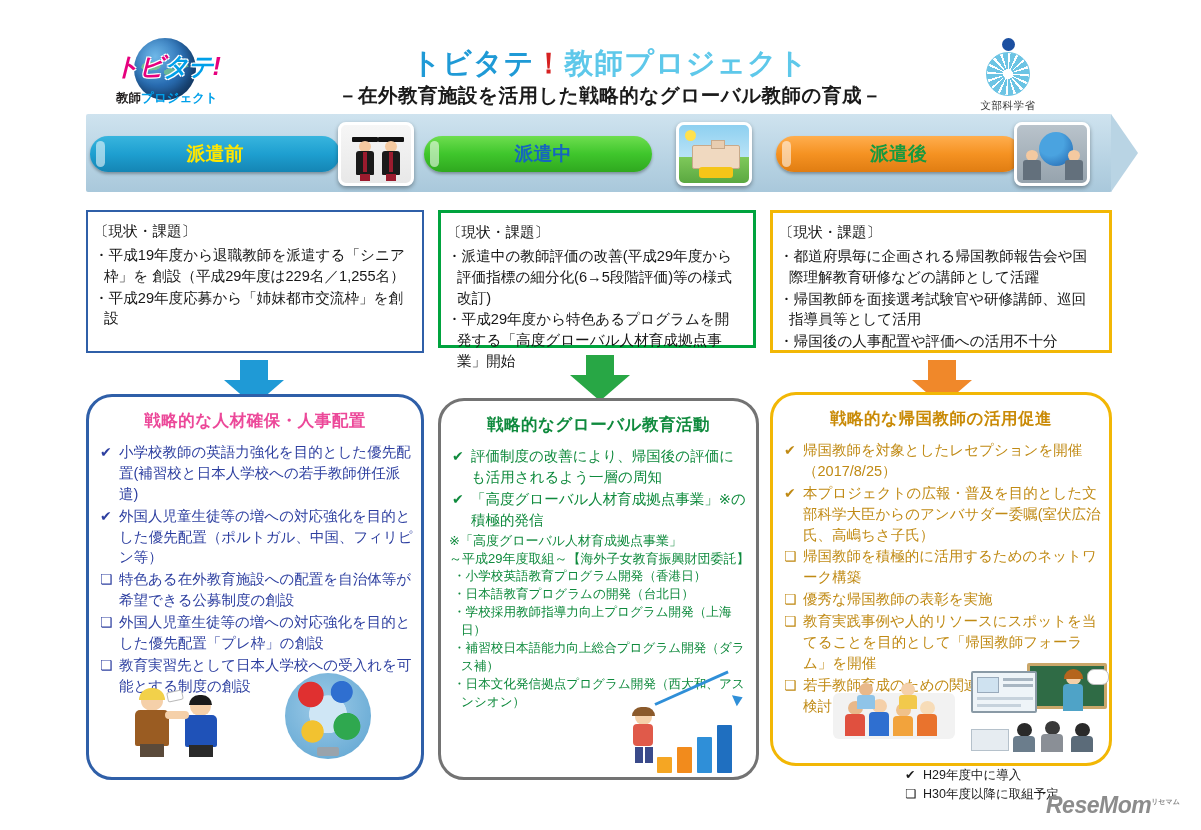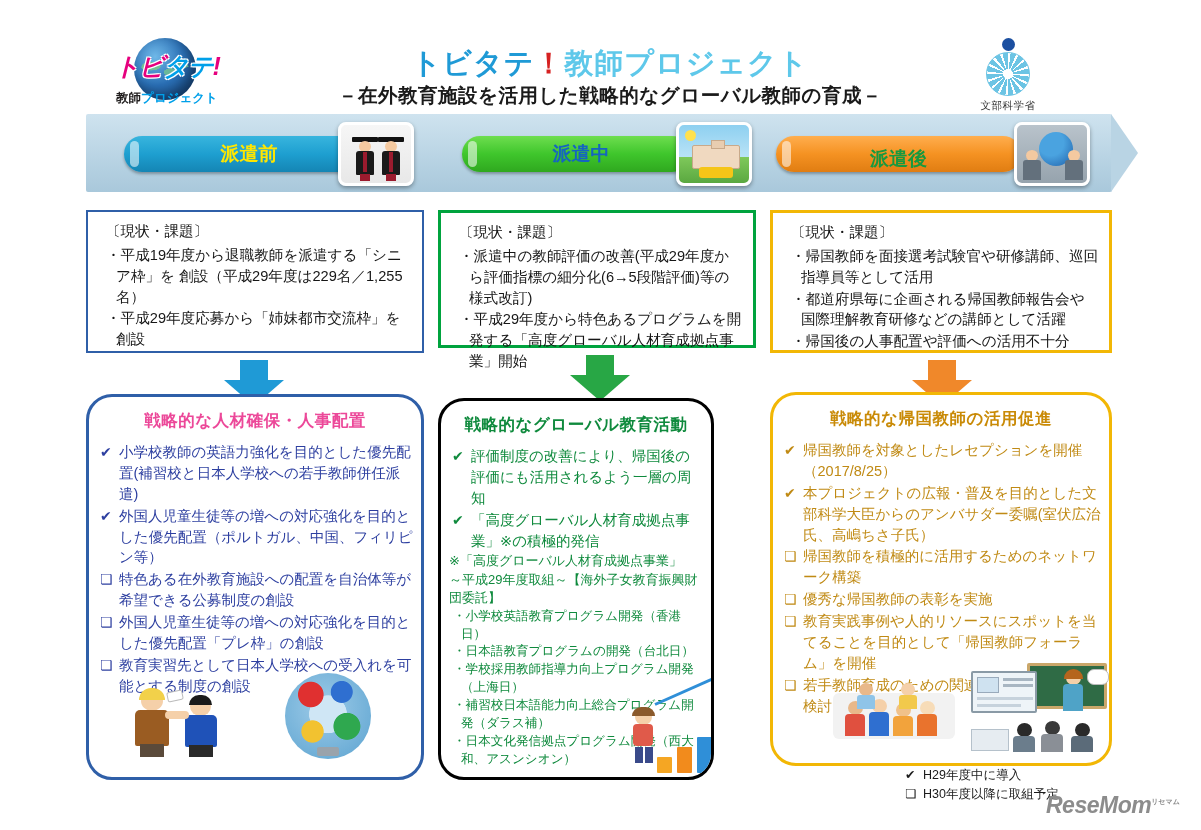--- a/index.html
+++ b/index.html
@@ -98,29 +98,29 @@
     border-radius: 18px; color: #fff;
     font-size: 19px; font-weight: 700;
     display: flex; align-items: center; justify-content: center;
     box-shadow: 0 2px 3px rgba(0,0,0,.3);
   }
   .stage-pill::before {
     content: ""; position: absolute; left: 6px; top: 5px;
     width: 9px; height: 26px; border-radius: 5px;
     background: rgba(255,255,255,.55);
   }
-  .pill-1 { left: 38px; width: 250px;
+  .pill-1 { left: 4px; width: 250px;
     background: linear-gradient(180deg,#38b5de 0%, #1e9fd0 50%, #1585b4 100%);
     color: #ffe600; }
-  .pill-2 { left: 376px; width: 228px;
+  .pill-2 { left: 338px; width: 228px;
     background: linear-gradient(180deg,#6ede4f 0%, #3fc62c 50%, #2fa81f 100%);
     color: #1565c0; padding-left: 10px; }
   .pill-3 { left: 690px; width: 245px;
     background: linear-gradient(180deg,#ffae4e 0%, #f59222 50%, #e07d12 100%);
-    color: #18993f; align-items: flex-end; }
+    color: #18993f; }
 
   .thumb {
     position: absolute; top: 8px; width: 76px; height: 64px;
     border-radius: 8px; border: 3px solid #fff;
     box-shadow: 0 2px 4px rgba(0,0,0,.35);
     overflow: hidden;
   }
   .thumb-grads { left: 252px;
     background: linear-gradient(180deg,#f6f6f6 0%, #e8e8e8 100%); }
   .thumb-school { left: 590px;
@@ -143,21 +143,21 @@
 
   .world-globe { position: absolute; left: 22px; top: 7px; width: 34px; height: 34px; border-radius:50%;
     background: radial-gradient(circle at 35% 32%, #4aa3e0 0 40%, #1f5fa8 100%); }
   .world-p { position:absolute; bottom:3px; width:18px; height:30px; }
   .world-p .h { position:absolute; top:0; left:3px; width:12px;height:11px;border-radius:50%;background:#f4c9a0;}
   .world-p .b { position:absolute; top:10px; left:0; width:18px;height:20px;background:#63707c;border-radius:3px 3px 0 0;}
   .wp1 { left: 6px; } .wp2 { left: 48px; }
 
   
   .issue {
-    position: absolute; top: 210px; padding: 9px 10px 8px 18px;
+    position: absolute; top: 210px; padding: 9px 10px 8px 6px;
     background: #ffffff; font-size: 14.6px; line-height: 1.43; color: #161616;
   }
   .issue-1 { left: 86px; width: 338px; height: 143px; border: 2px solid #2f5fa8; }
   .issue-2 { left: 438px; width: 318px; height: 138px; border: 3px solid #00a33e; }
   .issue-3 { left: 770px; width: 342px; height: 143px; border: 3px solid #f2b705; }
   .issue-head { margin-bottom: 3px; }
   .issue li { list-style: none; text-indent: -10px; margin-left: 10px; margin-top: 1px; }
 
   
   .arrow-down { position: absolute; width: 60px; height: 46px; }
@@ -171,21 +171,21 @@
   .ad2 { left: 570px; top: 355px; }
   .ad2 .shaft { background: #28a745; } .ad2 .head { border-top: 26px solid #28a745; }
   .ad3 { left: 912px; top: 360px; }
   .ad3 .shaft { background: #f0882a; } .ad3 .head { border-top: 26px solid #f0882a; }
 
   
   .panel {
     position: absolute; border-radius: 26px; background: #fff; overflow: hidden;
   }
   .panel-1 { left: 86px; top: 394px; width: 338px; height: 386px; border: 3px solid #2f5fa8; }
-  .panel-2 { left: 438px; top: 398px; width: 276px; height: 382px; border: 3px solid #000000; }
+  .panel-2 { left: 438px; top: 398px; width: 321px; height: 382px; border: 3px solid #737373; }
   .panel-3 { left: 770px; top: 392px; width: 342px; height: 374px; border: 3px solid #f2b705; }
 
   .panel-title {
     text-align: center; font-size: 16.5px; font-weight: 700;
     margin-top: 13px; letter-spacing: .5px;
   }
   .pt-1 { color: #ec4899; } .pt-2 { color: #0f8a3d; } .pt-3 { color: #c98a06; }
 
   .panel-list { margin-top: 10px; padding: 0 8px 0 10px; font-size: 14.5px; line-height: 1.44; }
   .panel-list li { list-style: none; position: relative; padding-left: 20px; margin-bottom: 1px; }
@@ -317,22 +317,22 @@
     <div class="issue-head">〔現状・課題〕</div>
     <ul>
       <li>・派遣中の教師評価の改善(平成29年度から評価指標の細分化(6→5段階評価)等の様式改訂)</li>
       <li>・平成29年度から特色あるプログラムを開発する「高度グローバル人材育成拠点事業」開始</li>
     </ul>
   </div>
 
   <div class="issue issue-3">
     <div class="issue-head">〔現状・課題〕</div>
     <ul>
+      <li>・都道府県毎に企画される帰国教師報告会や国際理解教育研修などの講師として活躍</li>
       <li>・帰国教師を面接選考試験官や研修講師、巡回指導員等として活用</li>
-      <li>・都道府県毎に企画される帰国教師報告会や国際理解教育研修などの講師として活躍</li>
       <li>・帰国後の人事配置や評価への活用不十分</li>
     </ul>
   </div>
 
   <div class="arrow-down ad1">
     <div class="shaft"></div>
       <div class="head"></div>
   </div>
   <div class="arrow-down ad2">
     <div class="shaft"></div>

